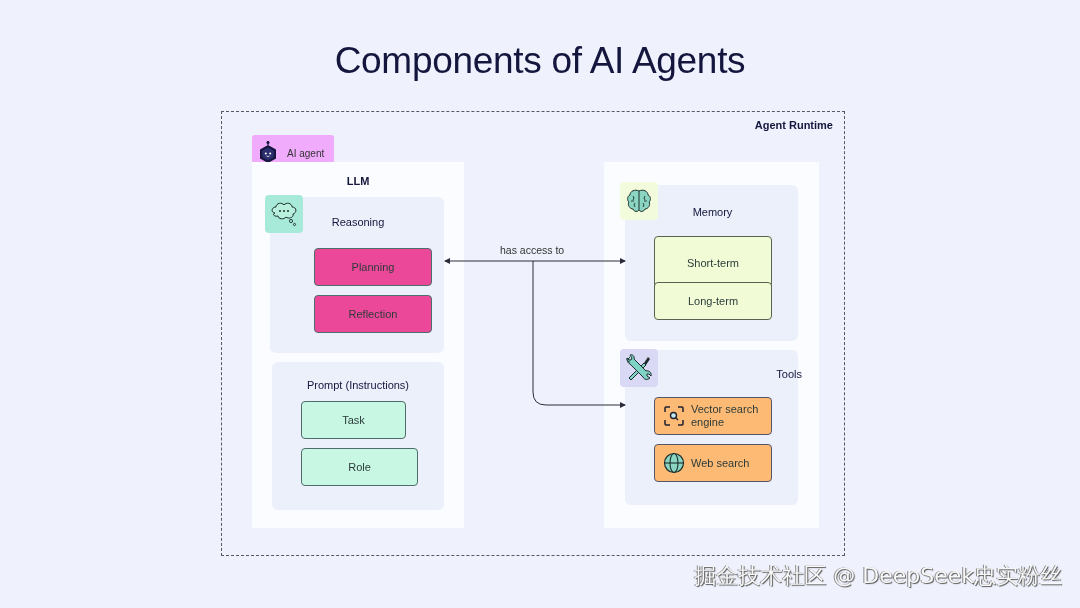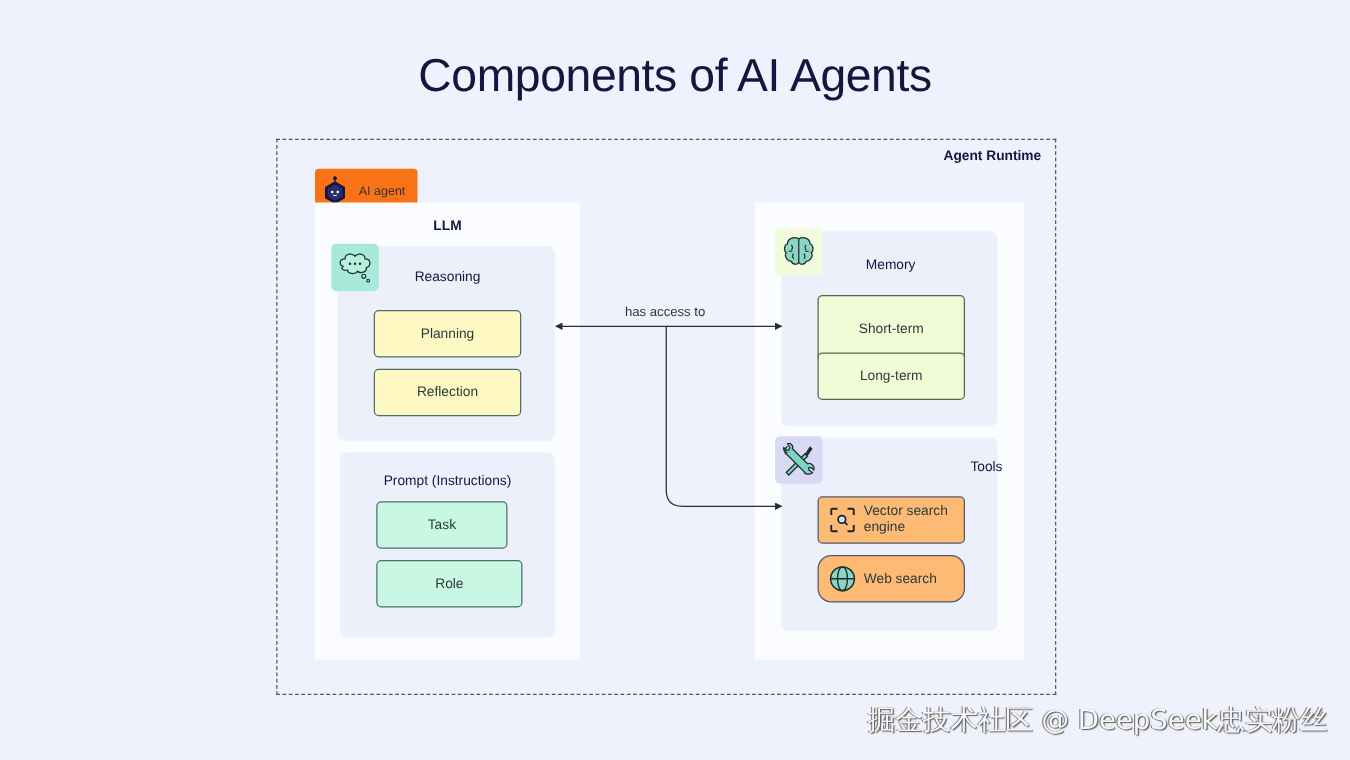--- a/index.html
+++ b/index.html
@@ -2,29 +2,29 @@
 <html><head>
 <meta charset="utf-8">
 <style>
   * { box-sizing: border-box; margin: 0; padding: 0; }
   html, body { width: 1080px; height: 608px; overflow: hidden; }
   body { background: #eff2fd; font-family: "Liberation Sans", "DejaVu Sans", sans-serif; color: #14163d; position: relative; }
   .title { position: absolute; top: 40px; left: 0; width: 1080px; text-align: center; font-size: 37px; font-weight: 500; color: #14163d; letter-spacing: -0.3px; }
   .runtime { position: absolute; left: 221px; top: 111px; width: 624px; height: 445px; border: 1px dashed #55576a; }
   .runtime-label { position: absolute; right: 11px; top: 7px; font-size: 11px; font-weight: 700; color: #14163d; }
   .panel { position: absolute; background: #fbfcff; }
-  .agent-tab { position: absolute; left: 252px; top: 135px; width: 82px; height: 30px; background: #f97316; border-radius: 3px 3px 0 0; }
+  .agent-tab { position: absolute; left: 252px; top: 135px; width: 82px; height: 30px; background: #f0abfc; border-radius: 3px 3px 0 0; }
   .agent-tab .ico { position: absolute; left: 6px; top: 6px; width: 20px; height: 22px; }
   .agent-tab .lbl { position: absolute; left: 35px; top: 13px; font-size: 10px; color: #333; }
   .llm-panel { left: 252px; top: 162px; width: 212px; height: 366px; }
   .llm-label { position: absolute; left: 252px; top: 175px; width: 212px; text-align: center; font-size: 11px; font-weight: 700; }
   .group { position: absolute; background: #ebf0fb; border-radius: 6px; }
   .group-title { position: absolute; font-size: 11px; font-weight: 400; text-align: center; }
   .box { position: absolute; border: 1px solid #4e6e6c; border-radius: 4px; display: flex; align-items: center; justify-content: center; font-size: 11px; color: #2c3b3a; }
-  .teal { background: #fef9c3; }
+  .teal { background: #ec4899; margin-left: 15px; }
   .mint { background: #c8f8e4; }
   .lime { background: #f1fcd6; border-color: #5a6350; }
   .lav { background: #fdba74; border-color: #55566a; justify-content: flex-start; padding-left: 36px; line-height: 13px; }
   .iconbox { position: absolute; width: 38px; height: 38px; border-radius: 4px; display: flex; align-items: center; justify-content: center; }
   .right-panel { left: 604px; top: 162px; width: 215px; height: 366px; }
   .connector { position: absolute; left: 0; top: 0; width: 1080px; height: 608px; pointer-events: none; }
   .access-label { position: absolute; left: 500px; top: 244px; font-size: 10.5px; color: #333; }
   .watermark { position: absolute; right: 18px; top: 561px; font-size: 22px; color: #f8f8f8; text-shadow: 1px 1px 1px #555, -1px 0 0 #888; font-family: "DejaVu Sans", sans-serif; }
   .small-ic { position: absolute; left: 8px; top: 50%; transform: translateY(-50%); width: 22px; height: 22px; }
 </style>
@@ -97,21 +97,21 @@
 </div>
 <div class="group-title" style="left:687px; top:368px; width:115px;text-align:right;">Tools</div>
 <div class="box lav" style="left:654px; top:397px; width:118px; height:38px;">
   <svg class="small-ic" viewBox="0 0 22 22">
     <path d="M2 7 V3 Q2 2 3 2 H7 M15 2 H19 Q20 2 20 3 V7 M20 15 V19 Q20 20 19 20 H15 M7 20 H3 Q2 20 2 19 V15" stroke="#1e2030" stroke-width="1.5" fill="none"></path>
     <circle cx="10.5" cy="10.5" r="3" stroke="#1e2030" stroke-width="1.4" fill="#c5e9f2"></circle>
     <line x1="12.7" y1="12.7" x2="15" y2="15" stroke="#1e2030" stroke-width="1.4"></line>
   </svg>
   <span><span>Vector search</span><br><span>engine</span></span>
 </div>
-<div class="box lav" style="left:654px; top:444px; width:118px; height:38px;border-radius:11px;">
+<div class="box lav" style="left:654px; top:444px; width:118px; height:38px;">
   <svg class="small-ic" viewBox="0 0 22 22">
     <circle cx="11" cy="11" r="9.5" fill="#8ad6c3" stroke="#1e2e2c" stroke-width="1.2"></circle>
     <ellipse cx="11" cy="11" rx="4" ry="9.5" fill="none" stroke="#1e2e2c" stroke-width="1.1"></ellipse>
     <line x1="1.5" y1="11" x2="20.5" y2="11" stroke="#1e2e2c" stroke-width="1.1"></line>
   </svg>
   <span>Web search</span>
 </div>
 
 <svg class="connector" viewBox="0 0 1080 608">
   <defs>

